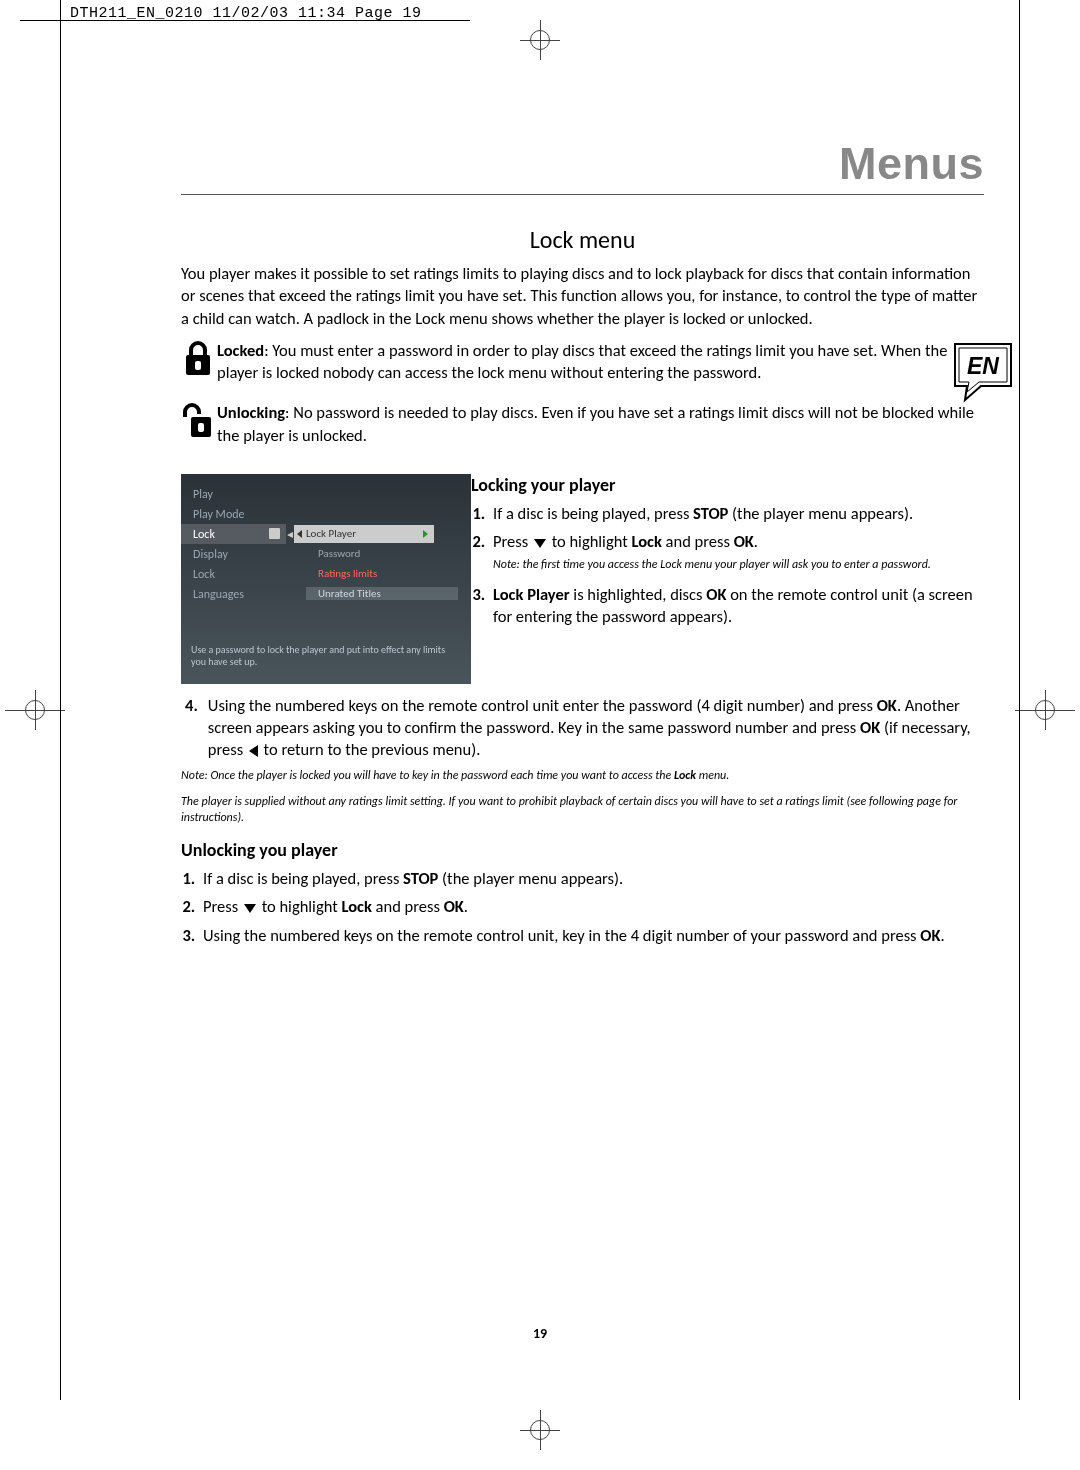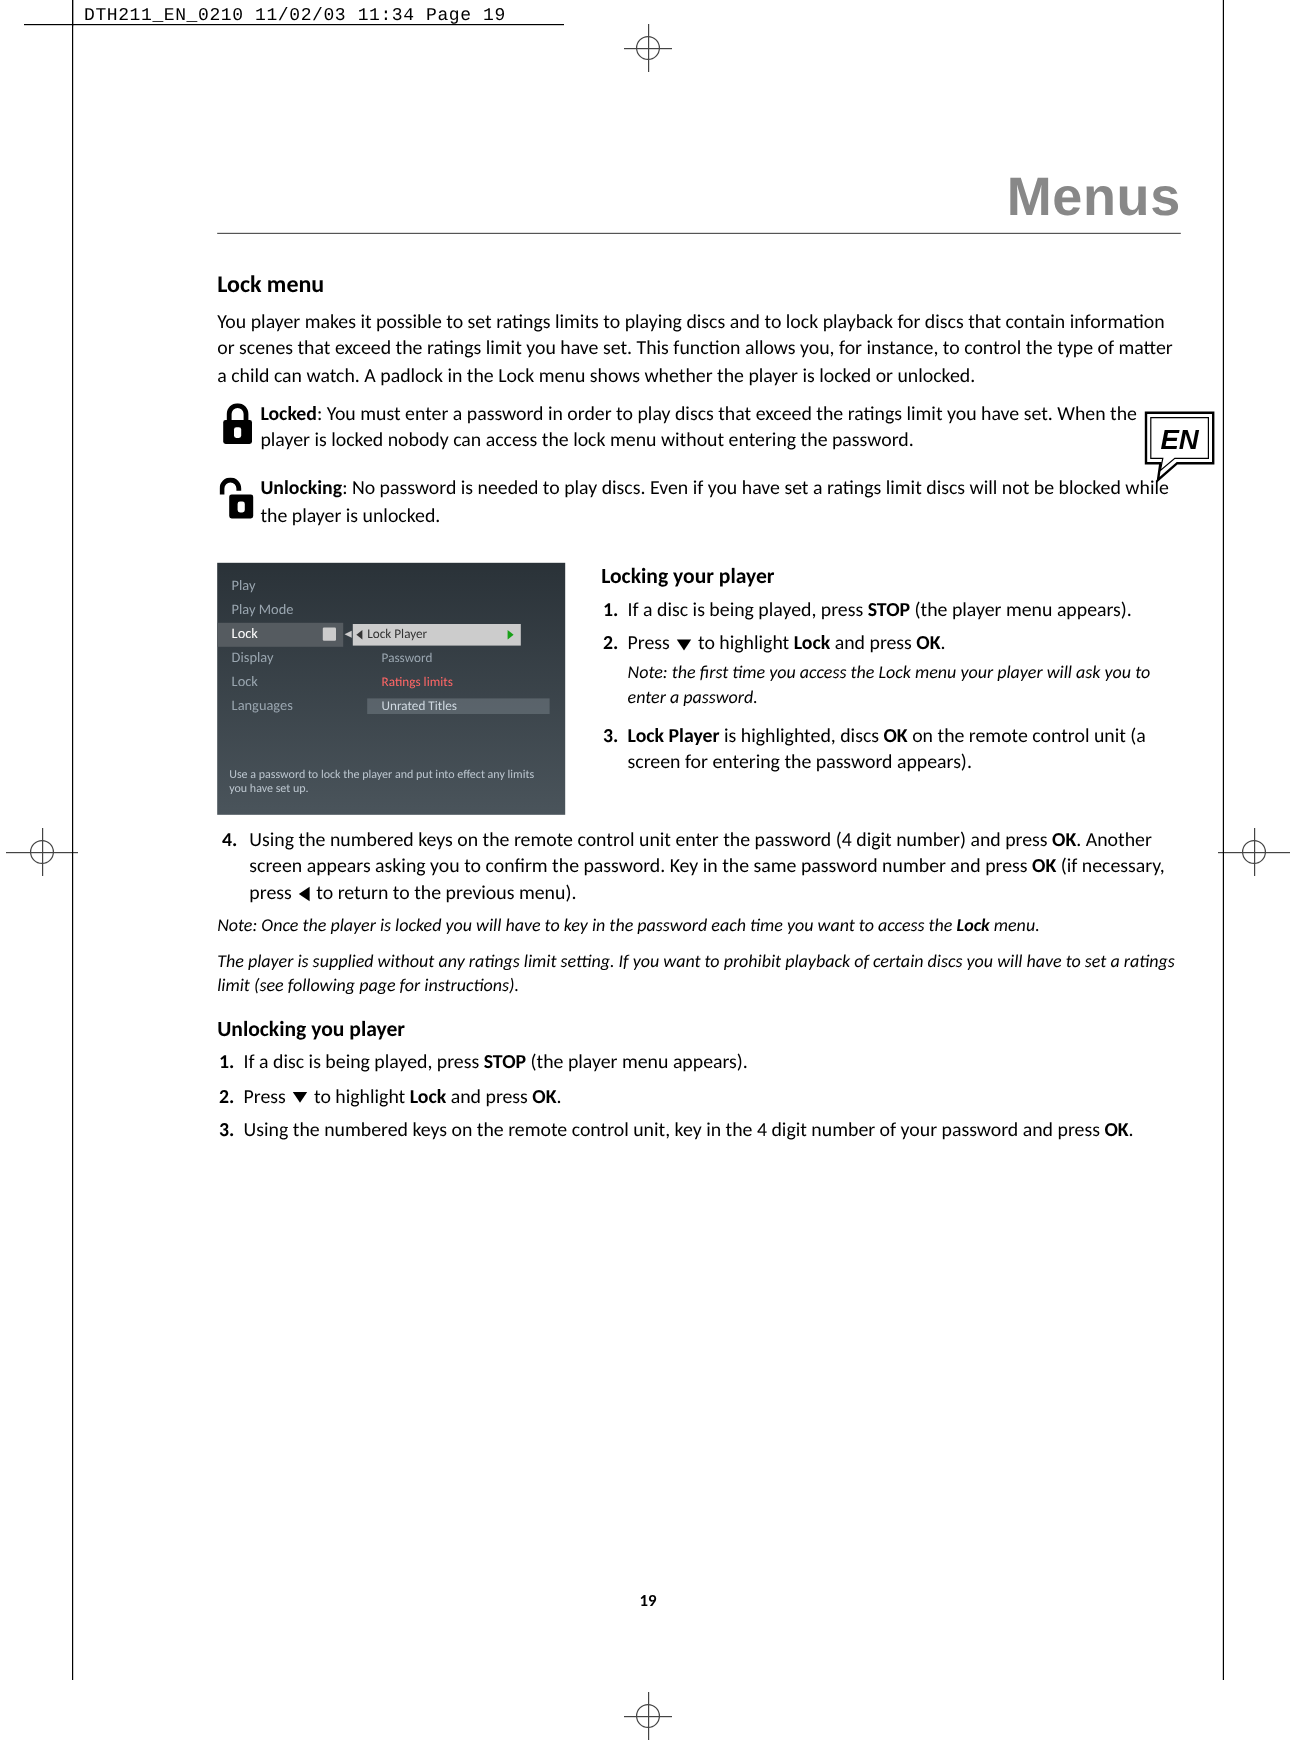--- a/index.html
+++ b/index.html
@@ -92,23 +92,24 @@
     color: #888;
     text-align: right;
     letter-spacing: 0.5px;
     border-bottom: 1px solid #555;
     padding-bottom: 4px;
     margin-bottom: 30px;
     margin-top: 18px;
   }
 
   .section-title {
-    font-size: 20px;
-    font-weight: bold;
+    font-size: 24px;
+    font-weight: normal;
     margin-bottom: 8px;
+    text-align: center;
   }
   .sub-title {
     font-size: 18px;
     font-weight: bold;
     margin: 0 0 6px 0;
   }
   p, li {
     font-size: 16.5px;
     line-height: 1.35;
   }
@@ -131,21 +132,20 @@
   .lock-svg { width: 30px; height: 36px; }
 
   .en-badge {
     position: absolute;
     right: -8px;
     top: 340px;
   }
 
   .two-col {
     display: flex;
-    gap: 30px;
     margin-top: 18px;
     justify-content: flex-end;
   }
   .screenshot {
     flex: 0 0 290px;
     height: 200px;
     background: linear-gradient(180deg, #2a3238 0%, #4a545b 100%);
     color: #aab;
     font-size: 12px;
     padding: 10px 0 0 0;
@@ -207,21 +207,21 @@
   }
   .arrow.left {
     border-top: 6px solid transparent;
     border-bottom: 6px solid transparent;
     border-right: 9px solid #000;
     border-left: none;
   }
 
   .note {
     font-style: italic;
-    font-size: 15px;
+    font-size: 12px;
     line-height: 1.35;
     margin: 4px 0 10px 0;
   }
 
   .page-num {
     position: absolute;
     bottom: 58px;
     left: 0; right: 0;
     text-align: center;
     font-size: 14px;

